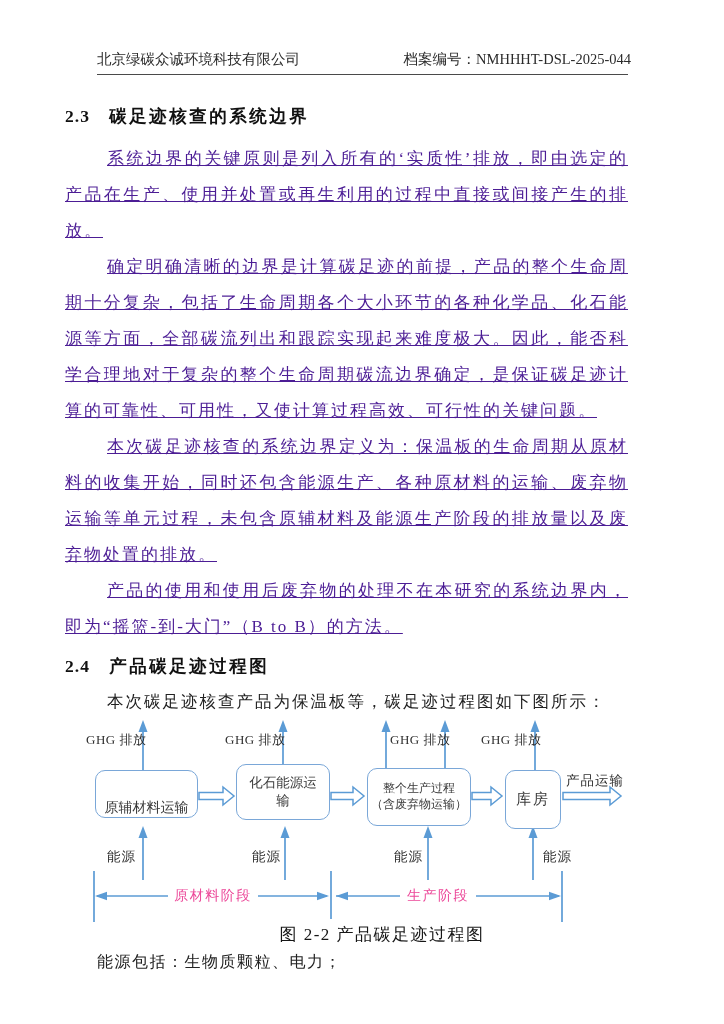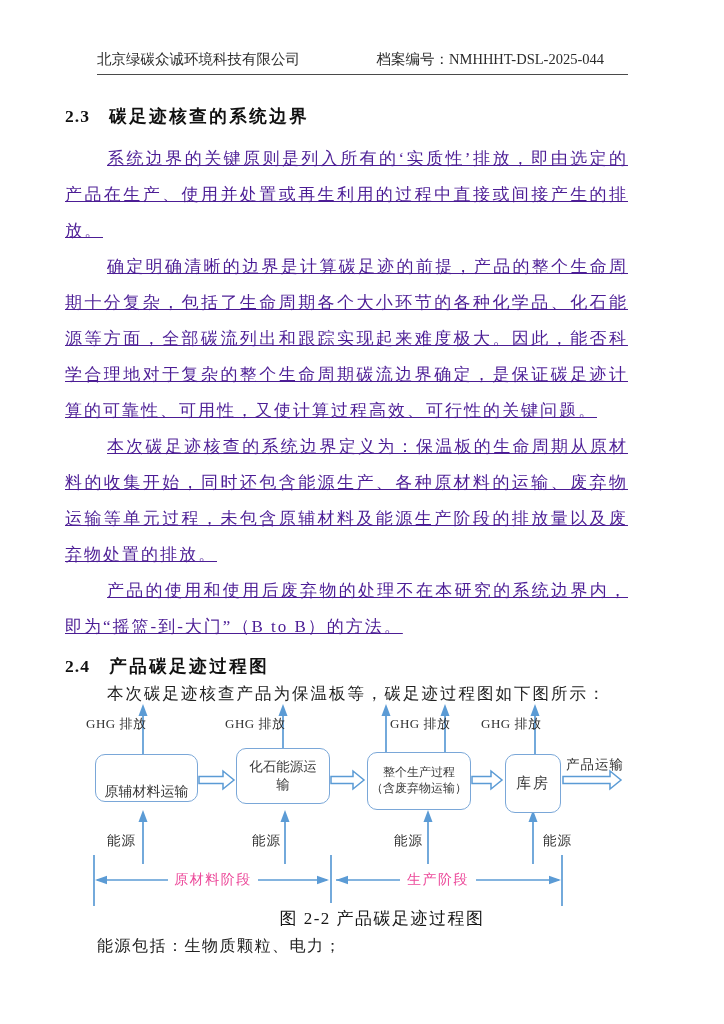--- a/index.html
+++ b/index.html
@@ -5,21 +5,21 @@
   html,body{margin:0;padding:0;background:#ffffff;}
   .page{
     position:relative;
     width:724px;height:1024px;
     background:#ffffff;
     font-family:"Liberation Serif","DejaVu Serif",serif;
     color:#1e1e1e;
     overflow:hidden;
   }
   .header{
-    padding:50px 120px 0 97px;
+    padding:50px 93px 0 97px;
     display:flex;justify-content:space-between;align-items:flex-end;
     font-size:14.5px;color:#2a2a2a;
     border-bottom:none;
   }
   .header-rule{
     margin:5px 96px 0 97px;
     border-bottom:1.4px solid #4a4a4a;
   }
   .content{padding:0 96px 0 65px;}
   h2.sec{
@@ -27,21 +27,21 @@
     margin:30px 0 13px 0;line-height:23px;
   }
   h2.sec .num{margin-right:15px;letter-spacing:1px;}
   h2.sec .ttl{letter-spacing:2.5px;}
   p.body-p{
     margin:0;font-size:17px;line-height:36px;letter-spacing:2px;
     text-align:justify;text-indent:42px;color:#4c1d95;text-decoration:underline;
   }
   h2.sec24{margin:10px 0 6px 0;}
   p.lead{
-    margin:0;font-size:16.5px;line-height:20px;letter-spacing:2px;
+    margin:0;font-size:16.5px;line-height:36px;letter-spacing:2px;
     text-indent:42px;color:#222;
   }
   
   .diagram{position:relative;height:206px;width:724px;margin-top:-4px;
     font-family:"Liberation Serif","DejaVu Serif",serif;}
   .diagram svg{position:absolute;left:0;top:0;}
   .pbox{
     position:absolute;box-sizing:border-box;background:#fff;
     border:1.6px solid #7aa7d8;border-radius:10px;
     display:flex;flex-direction:column;align-items:center;justify-content:center;

